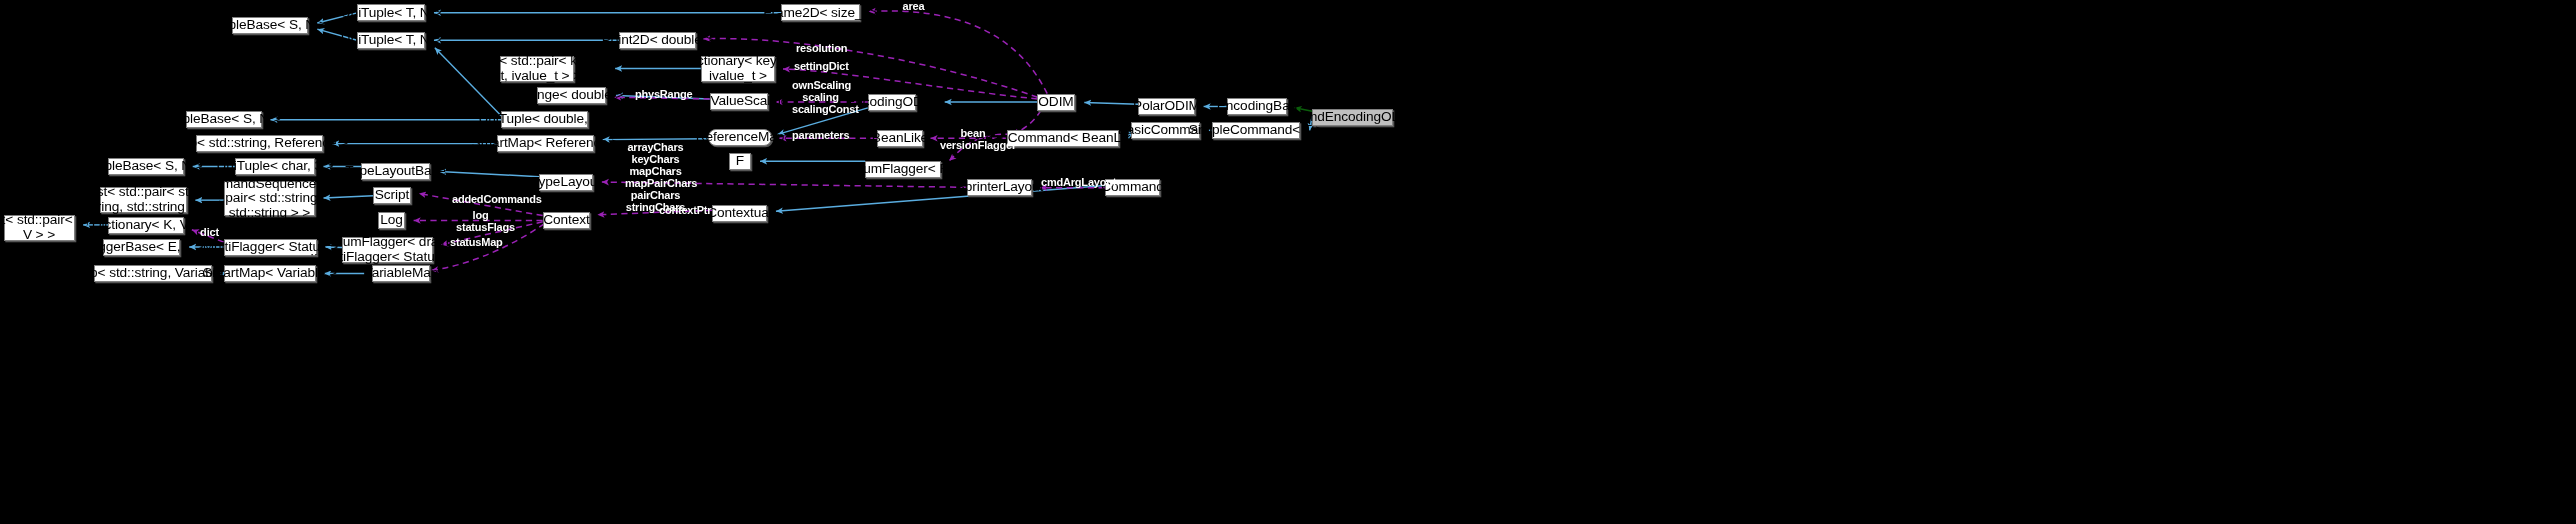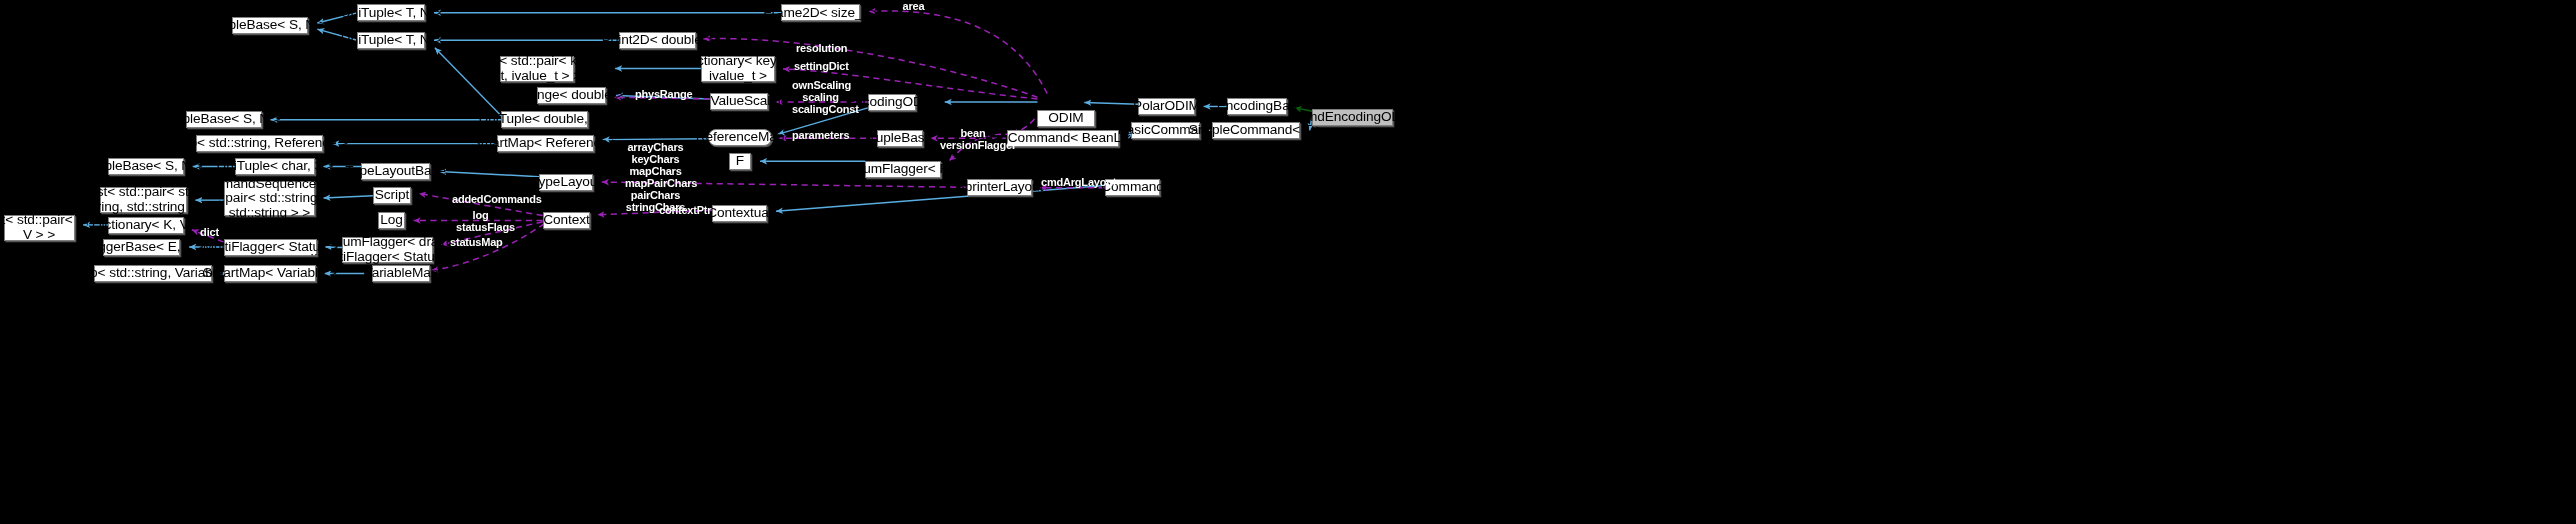--- a/index.html
+++ b/index.html
@@ -168,30 +168,30 @@
       <div class="node" style="left: 357px; top: 32px; width: 68px; height: 17px;">UniTuple&lt; T, N &gt;</div>
       <div class="node" style="left: 781px; top: 4.4px; width: 79px; height: 17px;">Frame2D&lt; size_t &gt;</div>
       <div class="node" style="left: 619px; top: 32px; width: 77px; height: 17px;">Point2D&lt; double &gt;</div>
       <div class="node" style="left: 500px; top: 56px; width: 74px; height: 26px;">list&lt; std::pair&lt; key
 _t, ivalue_t &gt; &gt;</div>
       <div class="node" style="left: 701px; top: 56px; width: 74px; height: 26px;">Dictionary&lt; key_t,
 ivalue_t &gt;</div>
       <div class="node" style="left: 537px; top: 87px; width: 69px; height: 17px;">Range&lt; double &gt;</div>
       <div class="node" style="left: 710px; top: 93px; width: 58px; height: 17px; padding-left: 25px;">ValueScaling</div>
       <div class="node" style="left: 868px; top: 94px; width: 48px; height: 17px;">EncodingODIM</div>
-      <div class="node" style="left: 1037px; top: 94px; width: 58px; height: 17px; margin-top: 16px;">ODIM</div>
+      <div class="node" style="left: 1037px; top: 94px; width: 38px; height: 17px;">ODIM</div>
       <div class="node" style="left: 1138px; top: 98px; width: 57px; height: 17px;">PolarODIM</div>
       <div class="node" style="left: 1227px; top: 98px; width: 60px; height: 17px;">EncodingBag</div>
       <div class="node highlight" style="left: 1312px; top: 109px; width: 81px; height: 17px;">CmdEncodingOLD</div>
       <div class="node" style="left: 186px; top: 111px; width: 76px; height: 17px;">TupleBase&lt; S, N &gt;</div>
       <div class="node" style="left: 501px; top: 111px; width: 87px; height: 17px;">UniTuple&lt; double, 2 &gt;</div>
       <div class="node" style="left: 196px; top: 135px; width: 127px; height: 17px;">map&lt; std::string, Reference &gt;</div>
       <div class="node" style="left: 497px; top: 135px; width: 97px; height: 17px;">SmartMap&lt; Reference &gt;</div>
       <div class="node" style="left: 708px; top: 129px; width: 64px; height: 17px; border-radius: 8px;">ReferenceMap</div>
-      <div class="node" style="left: 877px; top: 130px; width: 46px; height: 17px;">TupleBase</div>
+      <div class="node" style="left: 877px; top: 130px; width: 46px; height: 17px;">BeanLike</div>
       <div class="node" style="left: 1007px; top: 130px; width: 112px; height: 17px;">BeanCommand&lt; BeanLike &gt;</div>
       <div class="node" style="left: 1131px; top: 122px; width: 69px; height: 17px;">BasicCommand</div>
       <div class="node" style="left: 1212px; top: 122px; width: 88px; height: 17px;">SimpleCommand&lt; T &gt;</div>
       <div class="node" style="left: 108px; top: 158px; width: 76px; height: 17px;">TupleBase&lt; S, N &gt;</div>
       <div class="node" style="left: 235px; top: 158px; width: 80px; height: 17px;">UniTuple&lt; char, 3 &gt;</div>
       <div class="node" style="left: 361px; top: 163px; width: 69px; height: 17px;">TypeLayoutBase</div>
       <div class="node" style="left: 729px; top: 153px; width: 22px; height: 17px;">F</div>
       <div class="node" style="left: 865px; top: 153px; width: 76px; height: 17px; margin-top: 8px;">EnumFlagger&lt; F &gt;</div>
       <div class="node" style="left: 100px; top: 187px; width: 87px; height: 26px;">list&lt; std::pair&lt; std
 ::string, std::string &gt; &gt;</div>

